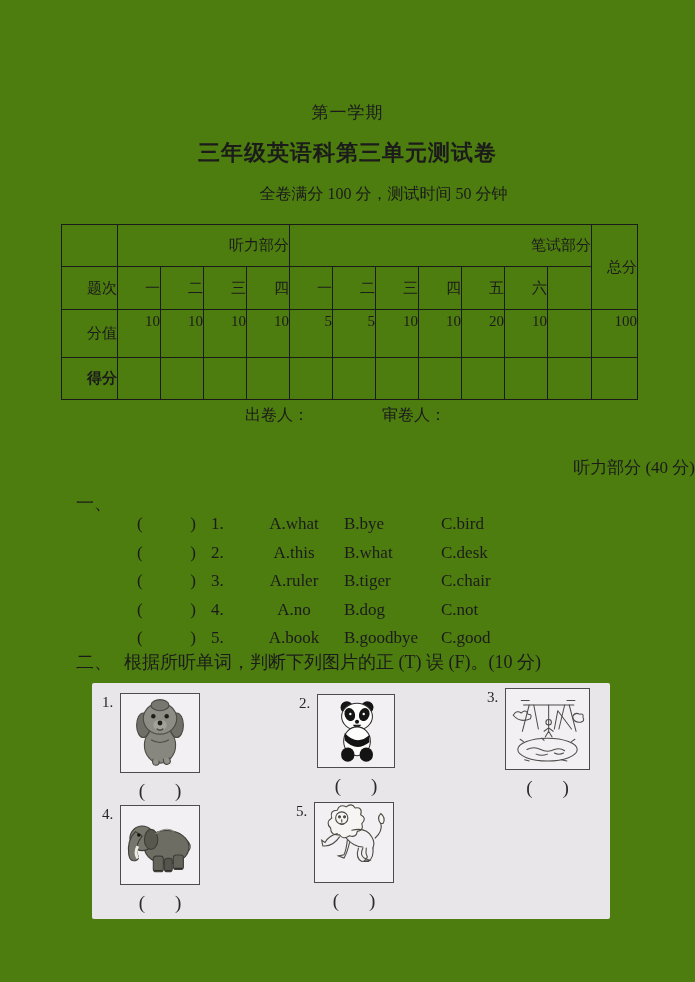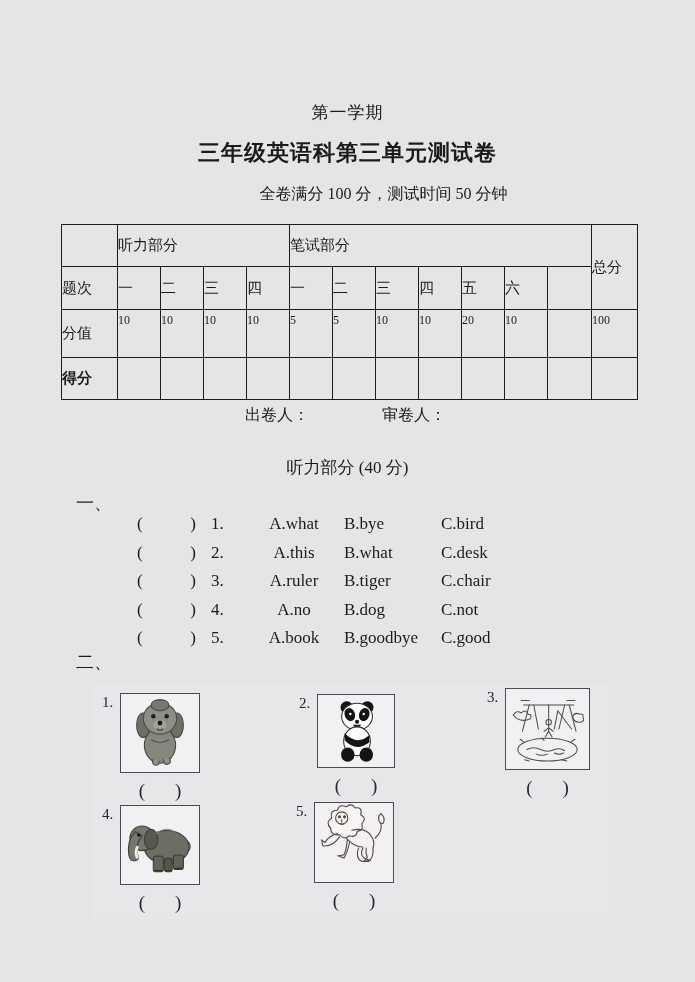--- a/index.html
+++ b/index.html
@@ -1,49 +1,49 @@
 <!DOCTYPE html>
 <html><head>
 <meta charset="utf-8">
 <style>
   html,body { margin:0; padding:0; background:#ffffff; }
   .page {
-    position:relative; width:695px; height:982px; background:#e5e5e5;
+    position:relative; width:695px; height:982px; background:#4d7c0f;
     font-family:"Liberation Serif","DejaVu Serif",serif; color:#1b1b1b;
     overflow:hidden;
   }
   
   .semester { position:absolute; top:101px; left:0; width:100%;
     text-align:center; font-size:17px; letter-spacing:1px; }
   .title { position:absolute; top:138px; left:0; width:100%;
     text-align:center; font-size:22px; font-weight:bold;
     font-family:Liberation Serif, serif; letter-spacing:1px; }
   .subtitle { position:absolute; top:184px; left:0; width:100%;
     text-align:center; font-size:16px;margin-left:36px; }
 
   
   table.score { position:absolute; left:61px; top:224px;
     border-collapse:collapse; table-layout:fixed; }
-  table.score td { border:1.4px solid #1b1b1b; text-align:left;
+  table.score td { border:1.4px solid #1b1b1b; text-align:right;
     font-size:15px; padding:0; overflow:hidden; }
   table.score tr.r1 td { height:41px; }
   table.score tr.r2 td { height:42px; }
   table.score tr.r3 td { height:44px; }
   table.score tr.r4 td { height:41px;font-weight:bold; }
-  table.score td.pts { vertical-align:top; padding-top:3px; font-size:12px; }
+  table.score td.pts { vertical-align:top; padding-top:3px; font-size:15px; }
   table.score td.lbl { vertical-align:middle; }
 
   
   .signer { position:absolute; top:405px; font-size:16px; }
   #maker   { left:245px; }
   #reviewer{ left:382px; }
 
   
   .listen-head { position:absolute; top:456px; left:0; width:100%;
-    text-align:center; font-size:17px; }
+    text-align:right; font-size:17px; }
   .q-head { position:absolute; left:76px; display:flex; font-size:18px; }
   #q1-head { top:491px; }
   #q2-head { top:650px; width:600px; }
   .q-num { margin-right:12px; white-space:nowrap; }
 
   .options { position:absolute; left:137px; top:514px; font-size:17px; }
   .opt-line { display:flex; height:28.5px; align-items:baseline; }
   .po { display:inline-flex; justify-content:space-between; width:59px;
         margin-right:15px; }
   .onum { width:33px; }
@@ -201,20 +201,21 @@
         </span>
       <span class="onum">5.</span>
       <span class="oa">A.book</span>
       <span class="ob">B.goodbye</span>
       <span class="oc">C.good</span>
     </div>
   </div>
 
   <div class="q-head" id="q2-head">
     <span class="q-num">二、</span>
+    <span>根据所听单词，判断下列图片的正 (T) 误 (F)。(10 分)</span>
   </div>
 
   <div class="scan">
 
     <div class="pic" id="pic1">
       <span class="pic-num">1.</span>
       <div class="pic-box">
         <svg viewBox="0 0 70 70">
           <ellipse cx="35" cy="46" rx="14" ry="16" fill="#87867f" stroke="#4c4b46"></ellipse>
           <path d="M29 58 q-2 5 2 6 q4 0 3 -4" fill="#929189" stroke="#4c4b46"></path>

